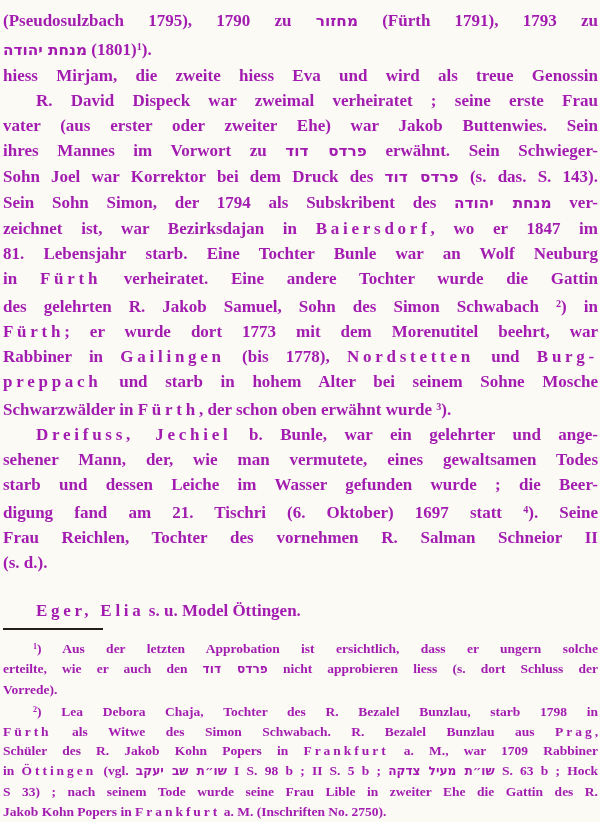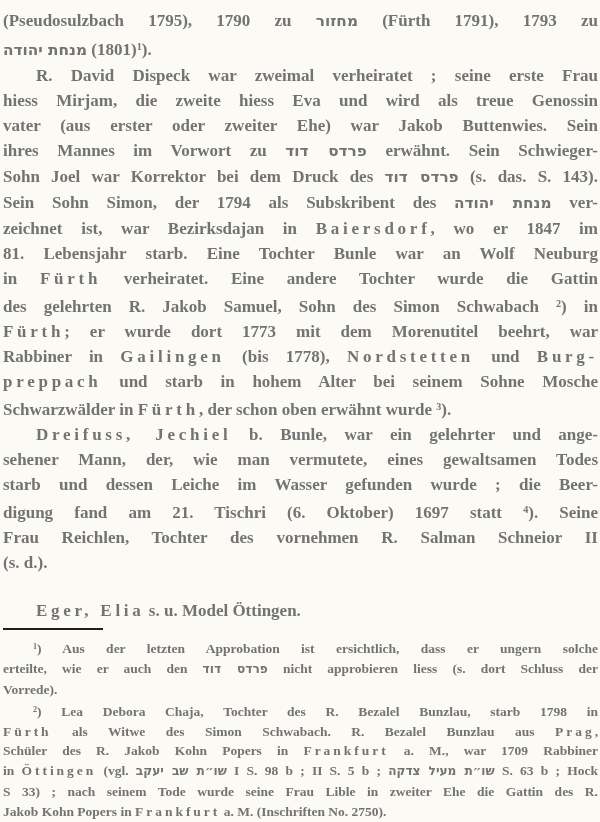--- a/index.html
+++ b/index.html
@@ -29,29 +29,29 @@
   }
   .separator {
     width: 100px;
     height: 2px;
     margin: 5px 0 7px 0;
   }
 </style>
 </head>
 <body>
 
-<div class="page" style="background: rgb(251, 250, 245); color: #737373;">
+<div class="page" style="background: rgb(251, 250, 245); color: #a21caf;">
   <div class="main" id="main-text">
       <div class="para">
         <div class="line"><span class="seg-plain">(Pseudosulzbach 1795), 1790 zu </span><span class="seg-he" dir="rtl">מחזור</span><span class="seg-plain"> (Fürth 1791), 1793 zu</span></div>
         <div class="line last"><span class="seg-he" dir="rtl">מנחת יהודה</span><span class="seg-plain"> (1801)</span><span class="seg-sup">1</span><span class="seg-plain">).</span></div>
       </div>
       <div class="para">
+        <div class="line"><span class="seg-plain">hiess Mirjam, die zweite hiess Eva und wird als treue Genossin</span></div>
         <div class="line first"><span class="seg-plain">R. David Dispeck war zweimal verheiratet ; seine erste Frau</span></div>
-        <div class="line"><span class="seg-plain">hiess Mirjam, die zweite hiess Eva und wird als treue Genossin</span></div>
         <div class="line"><span class="seg-plain">vater (aus erster oder zweiter Ehe) war Jakob Buttenwies. Sein</span></div>
         <div class="line"><span class="seg-plain">ihres Mannes im Vorwort zu </span><span class="seg-he" dir="rtl">פרדס דוד</span><span class="seg-plain"> erwähnt.  Sein Schwieger-</span></div>
         <div class="line"><span class="seg-plain">Sohn Joel war Korrektor bei dem Druck des </span><span class="seg-he" dir="rtl">פרדס דוד</span><span class="seg-plain"> (s. das. S. 143).</span></div>
         <div class="line"><span class="seg-plain">Sein Sohn Simon, der 1794 als Subskribent des </span><span class="seg-he" dir="rtl">מנחת יהודה</span><span class="seg-plain"> ver-</span></div>
         <div class="line"><span class="seg-plain">zeichnet ist, war Bezirksdajan in </span><span class="seg-sp">Baiersdorf</span><span class="seg-plain">, wo er 1847 im</span></div>
         <div class="line"><span class="seg-plain">81. Lebensjahr starb.  Eine Tochter Bunle war an Wolf Neuburg</span></div>
         <div class="line"><span class="seg-plain">in </span><span class="seg-sp">Fürth</span><span class="seg-plain"> verheiratet.  Eine andere Tochter wurde die Gattin</span></div>
         <div class="line"><span class="seg-plain">des gelehrten R. Jakob Samuel, Sohn des Simon Schwabach </span><span class="seg-sup">2</span><span class="seg-plain">) in</span></div>
         <div class="line"><span class="seg-sp">Fürth</span><span class="seg-plain">; er wurde dort 1773 mit dem Morenutitel beehrt, war</span></div>
         <div class="line"><span class="seg-plain">Rabbiner in </span><span class="seg-sp">Gailingen</span><span class="seg-plain"> (bis 1778), </span><span class="seg-sp">Nordstetten</span><span class="seg-plain"> und </span><span class="seg-sp">Burg-</span></div>

